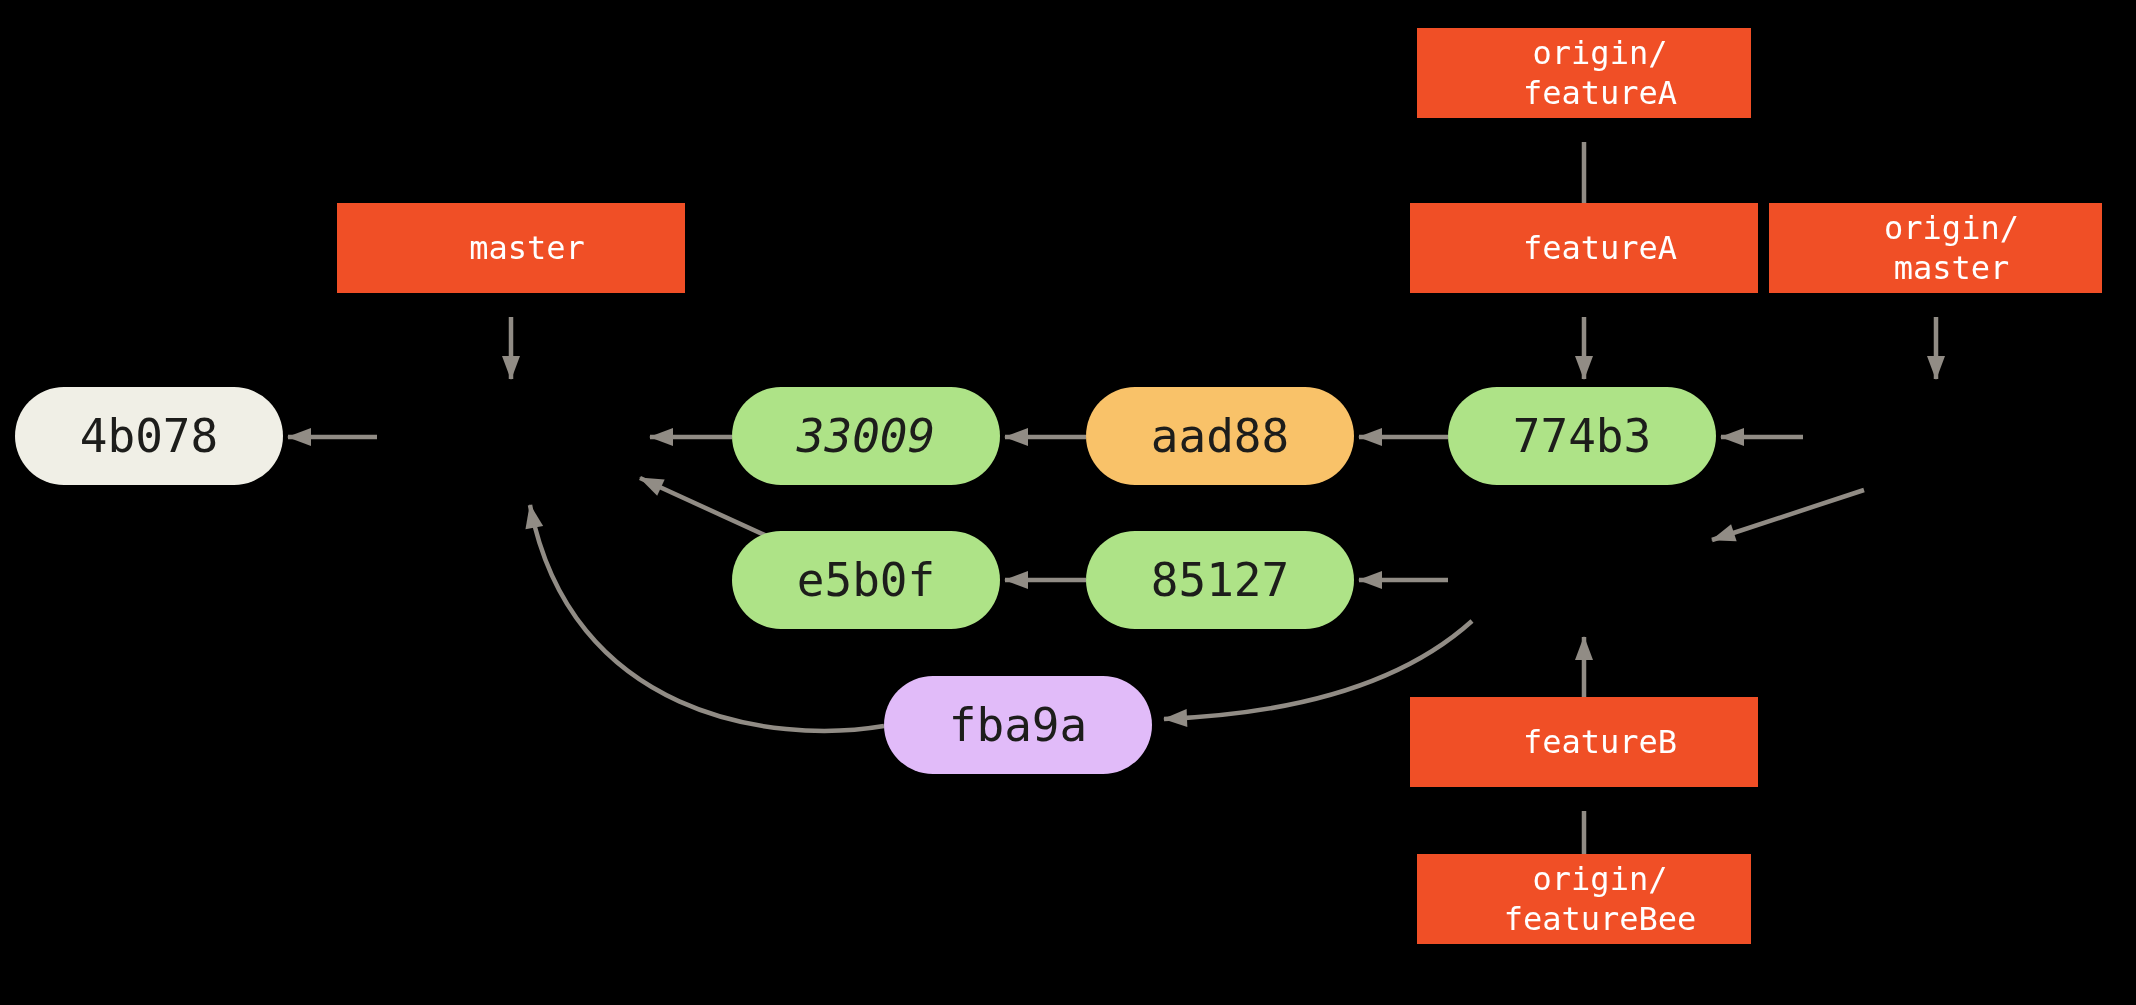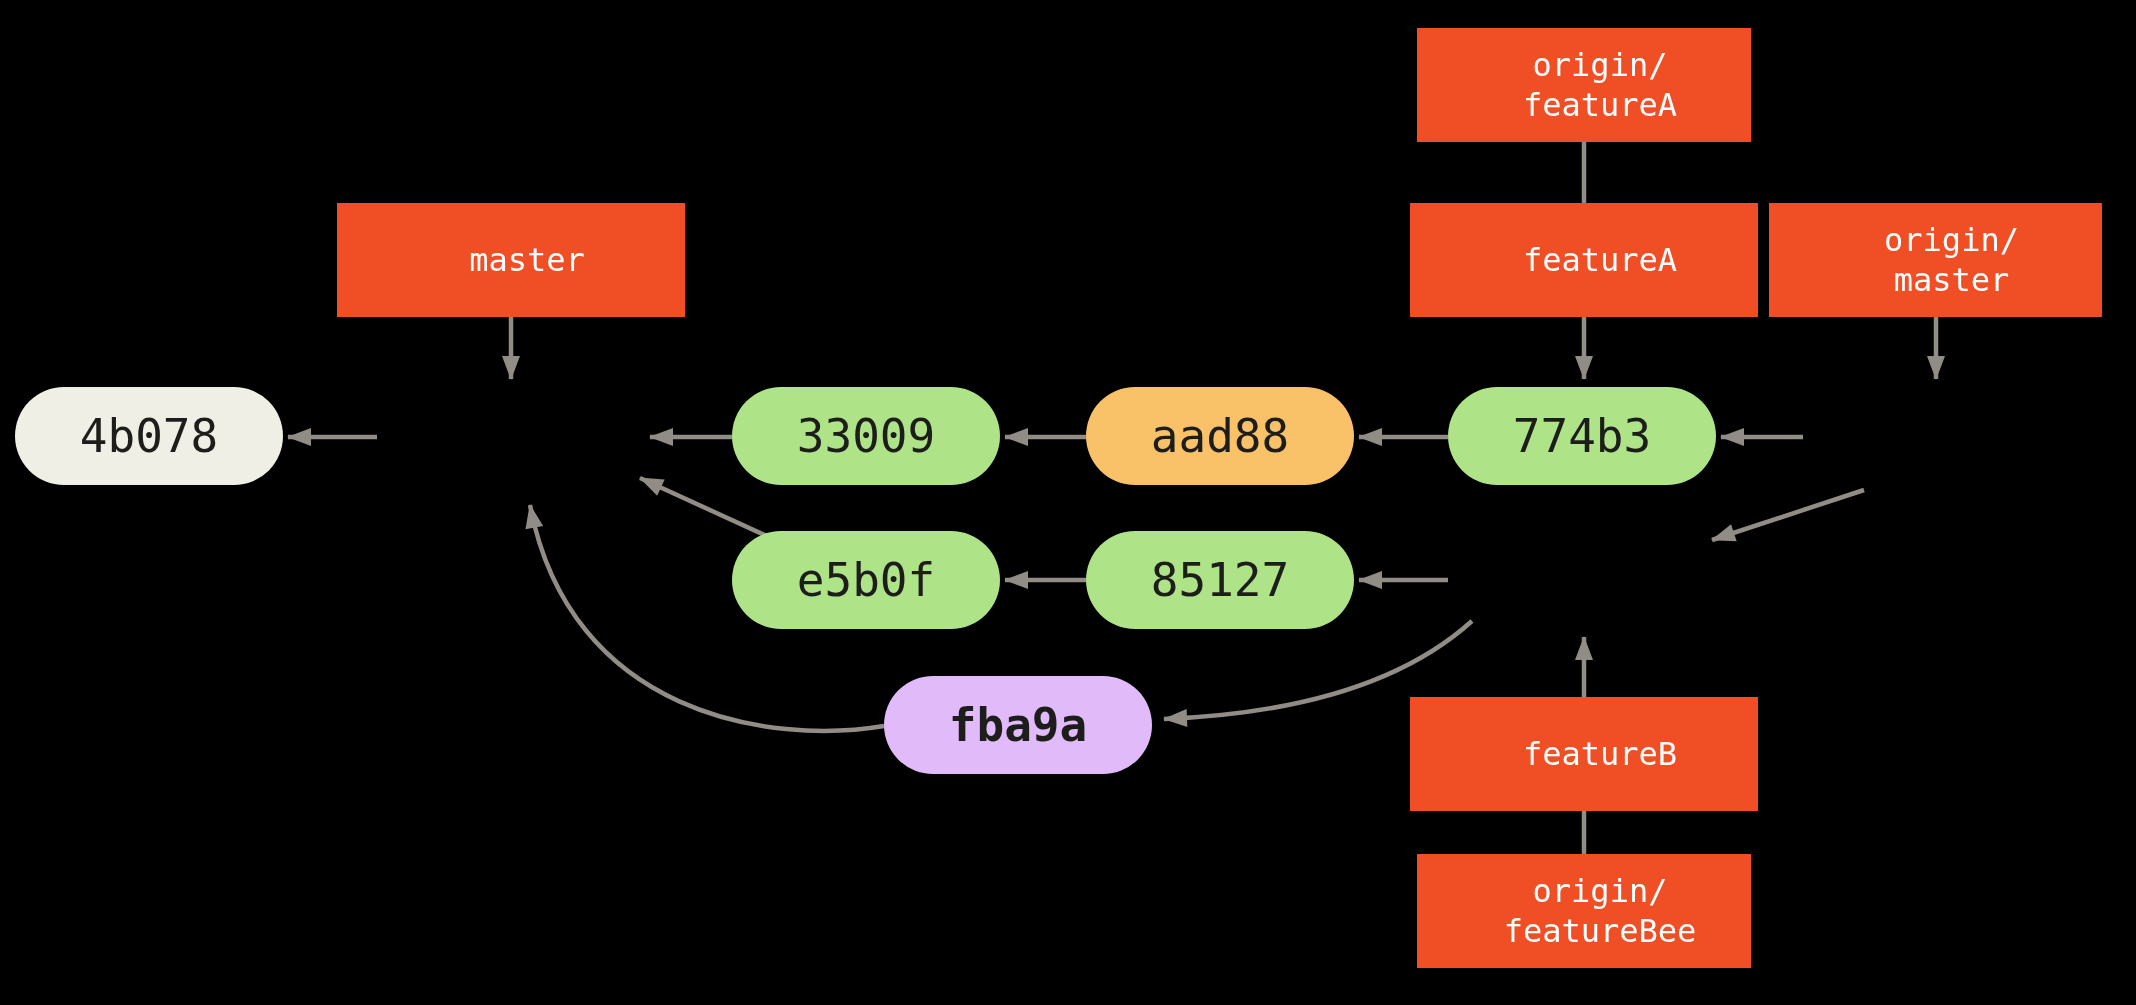--- a/index.html
+++ b/index.html
@@ -38,24 +38,24 @@
   .pill {
     width: 268px;
     height: 98px;
     border-radius: 49px;
     background: var(--commit-cream, #f0efe6);
     color: var(--commit-text, #1d1d1b);
     font-size: 46px;
   }
   .pill.c-green  { background: var(--commit-green, #aee387); }
   .pill.c-orange { background: var(--commit-orange, #f9c269); }
-  .pill.c-purple { background: var(--commit-purple, #e1bbf9); font-weight: bold; }
+  .pill.c-purple { background: var(--commit-purple, #e1bbf9); }
   .pill.c-cream  { background: var(--commit-cream, #f0efe6); }
   .box {
-    height: 114px;
+    height: 90px;
     background: var(--branch-label-bg, #f04f26);
     color: var(--branch-label-text, #ffffff);
     font-size: 32px;
     line-height: 1.25;
     padding-left: 32px;
   }
   .box .lbl { white-space: pre-line; }
 </style>
 </head>
 <body>
@@ -111,21 +111,21 @@
     <span class="lbl">featureB</span>
   </div>
   <div class="node box" style="left:1417px; top:854px; width:334px;">
     <span class="lbl">origin/
 featureBee</span>
   </div>
 
   <div class="node pill c-cream" style="left:15px;   top:387px;">
     <span>4b078</span>
   </div>
-  <div class="node pill c-green" style="left:732px;  top:387px;">
+  <div class="node pill c-green" style="left:732px;  top:387px;font-style:italic;">
     <span>33009</span>
   </div>
   <div class="node pill c-orange" style="left:1086px; top:387px;">
     <span>aad88</span>
   </div>
   <div class="node pill c-green" style="left:1448px; top:387px;">
     <span>774b3</span>
   </div>
   <div class="node pill c-green" style="left:732px;  top:531px;">
     <span>e5b0f</span>

